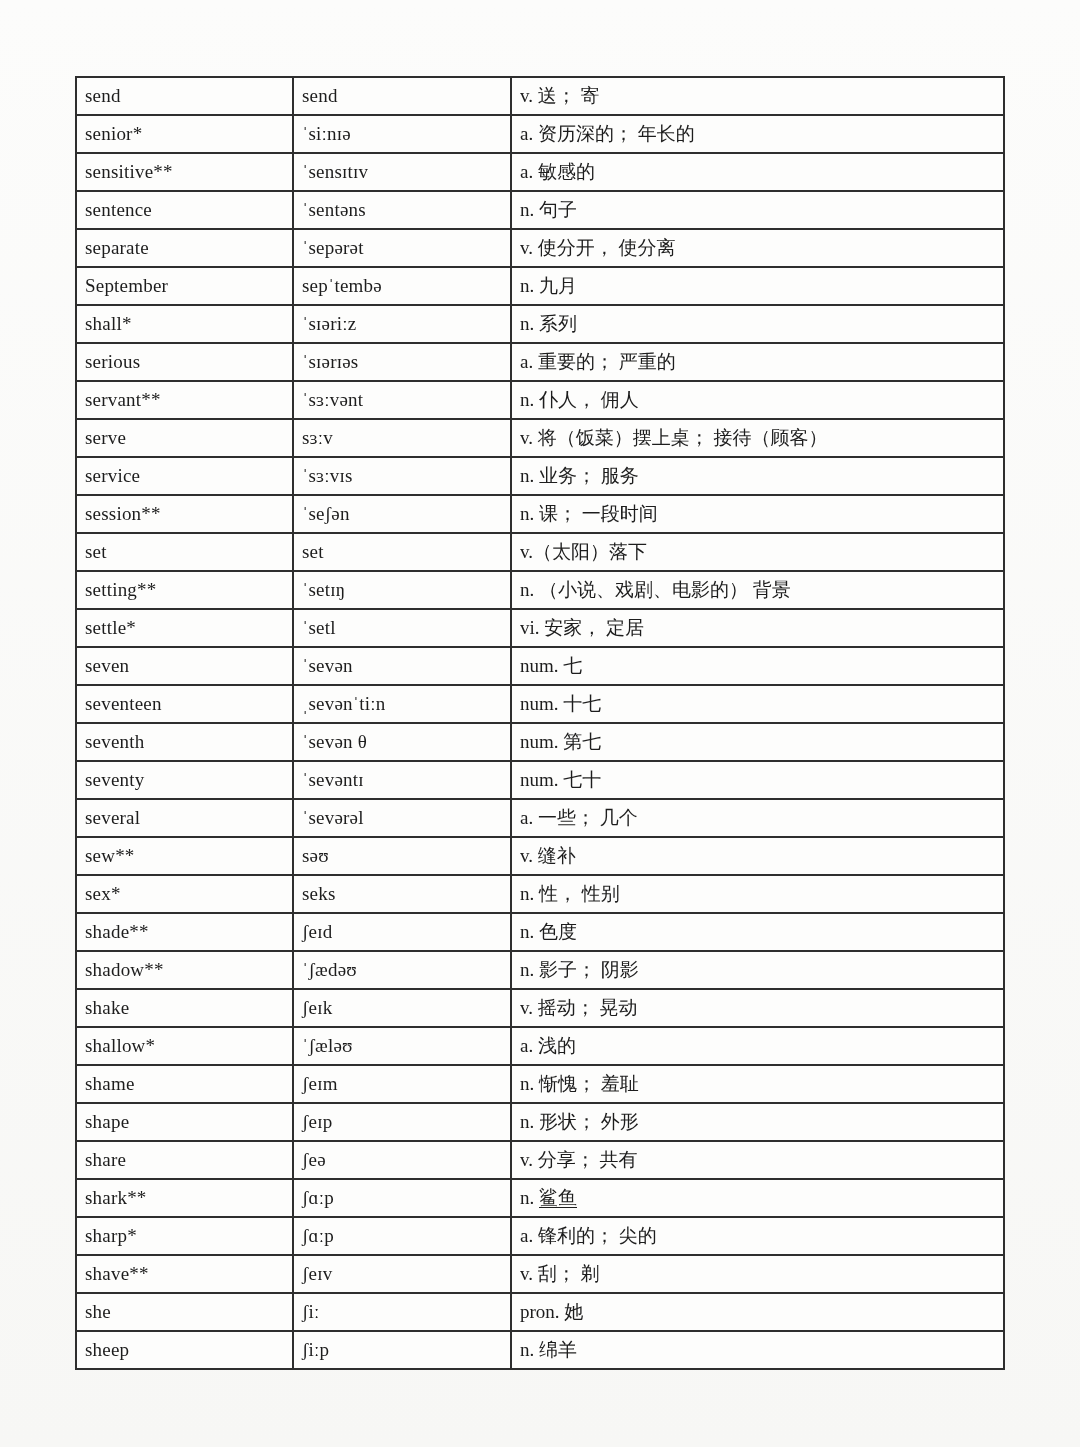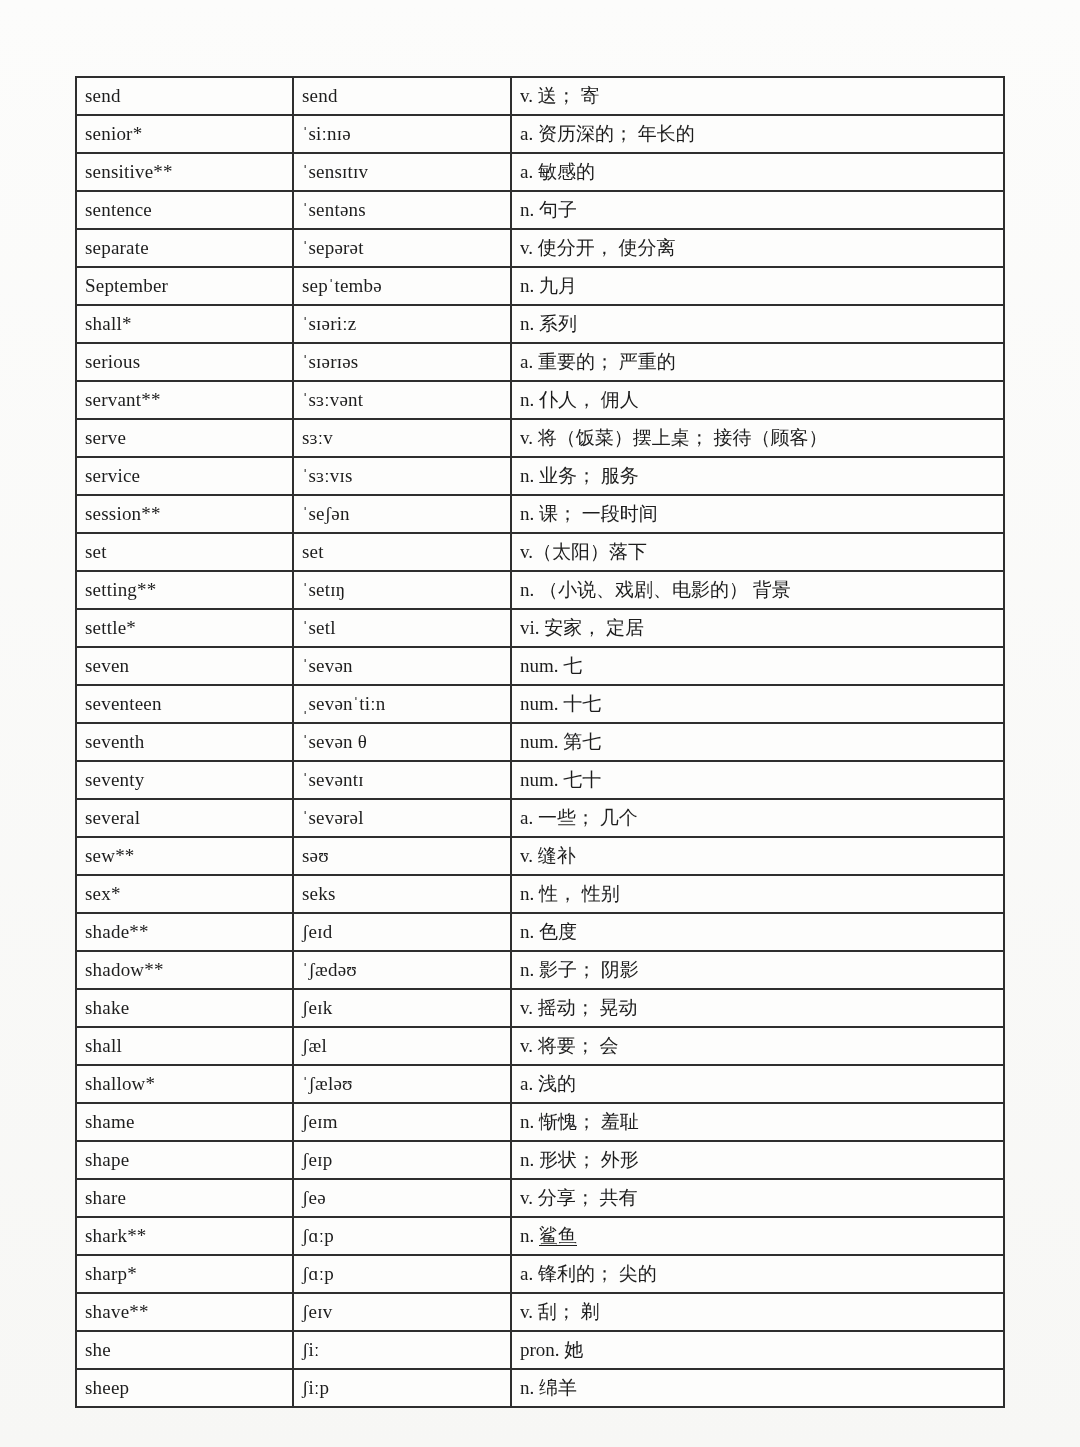--- a/index.html
+++ b/index.html
@@ -173,25 +173,20 @@
           <td class="word-cell">shadow**</td>
           <td class="ipa-cell">ˈʃædəʊ</td>
           <td class="meaning-cell">n. 影子； 阴影</td>
         </tr>
         <tr>
           <td class="word-cell">shake</td>
           <td class="ipa-cell">ʃeɪk</td>
           <td class="meaning-cell">v. 摇动； 晃动</td>
         </tr>
         <tr>
-          <td class="word-cell">shall</td>
-          <td class="ipa-cell">ʃæl</td>
-          <td class="meaning-cell">v. 将要； 会</td>
-        </tr>
-        <tr>
           <td class="word-cell">shallow*</td>
           <td class="ipa-cell">ˈʃæləʊ</td>
           <td class="meaning-cell">a. 浅的</td>
         </tr>
         <tr>
           <td class="word-cell">shame</td>
           <td class="ipa-cell">ʃeɪm</td>
           <td class="meaning-cell">n. 惭愧； 羞耻</td>
         </tr>
         <tr>

